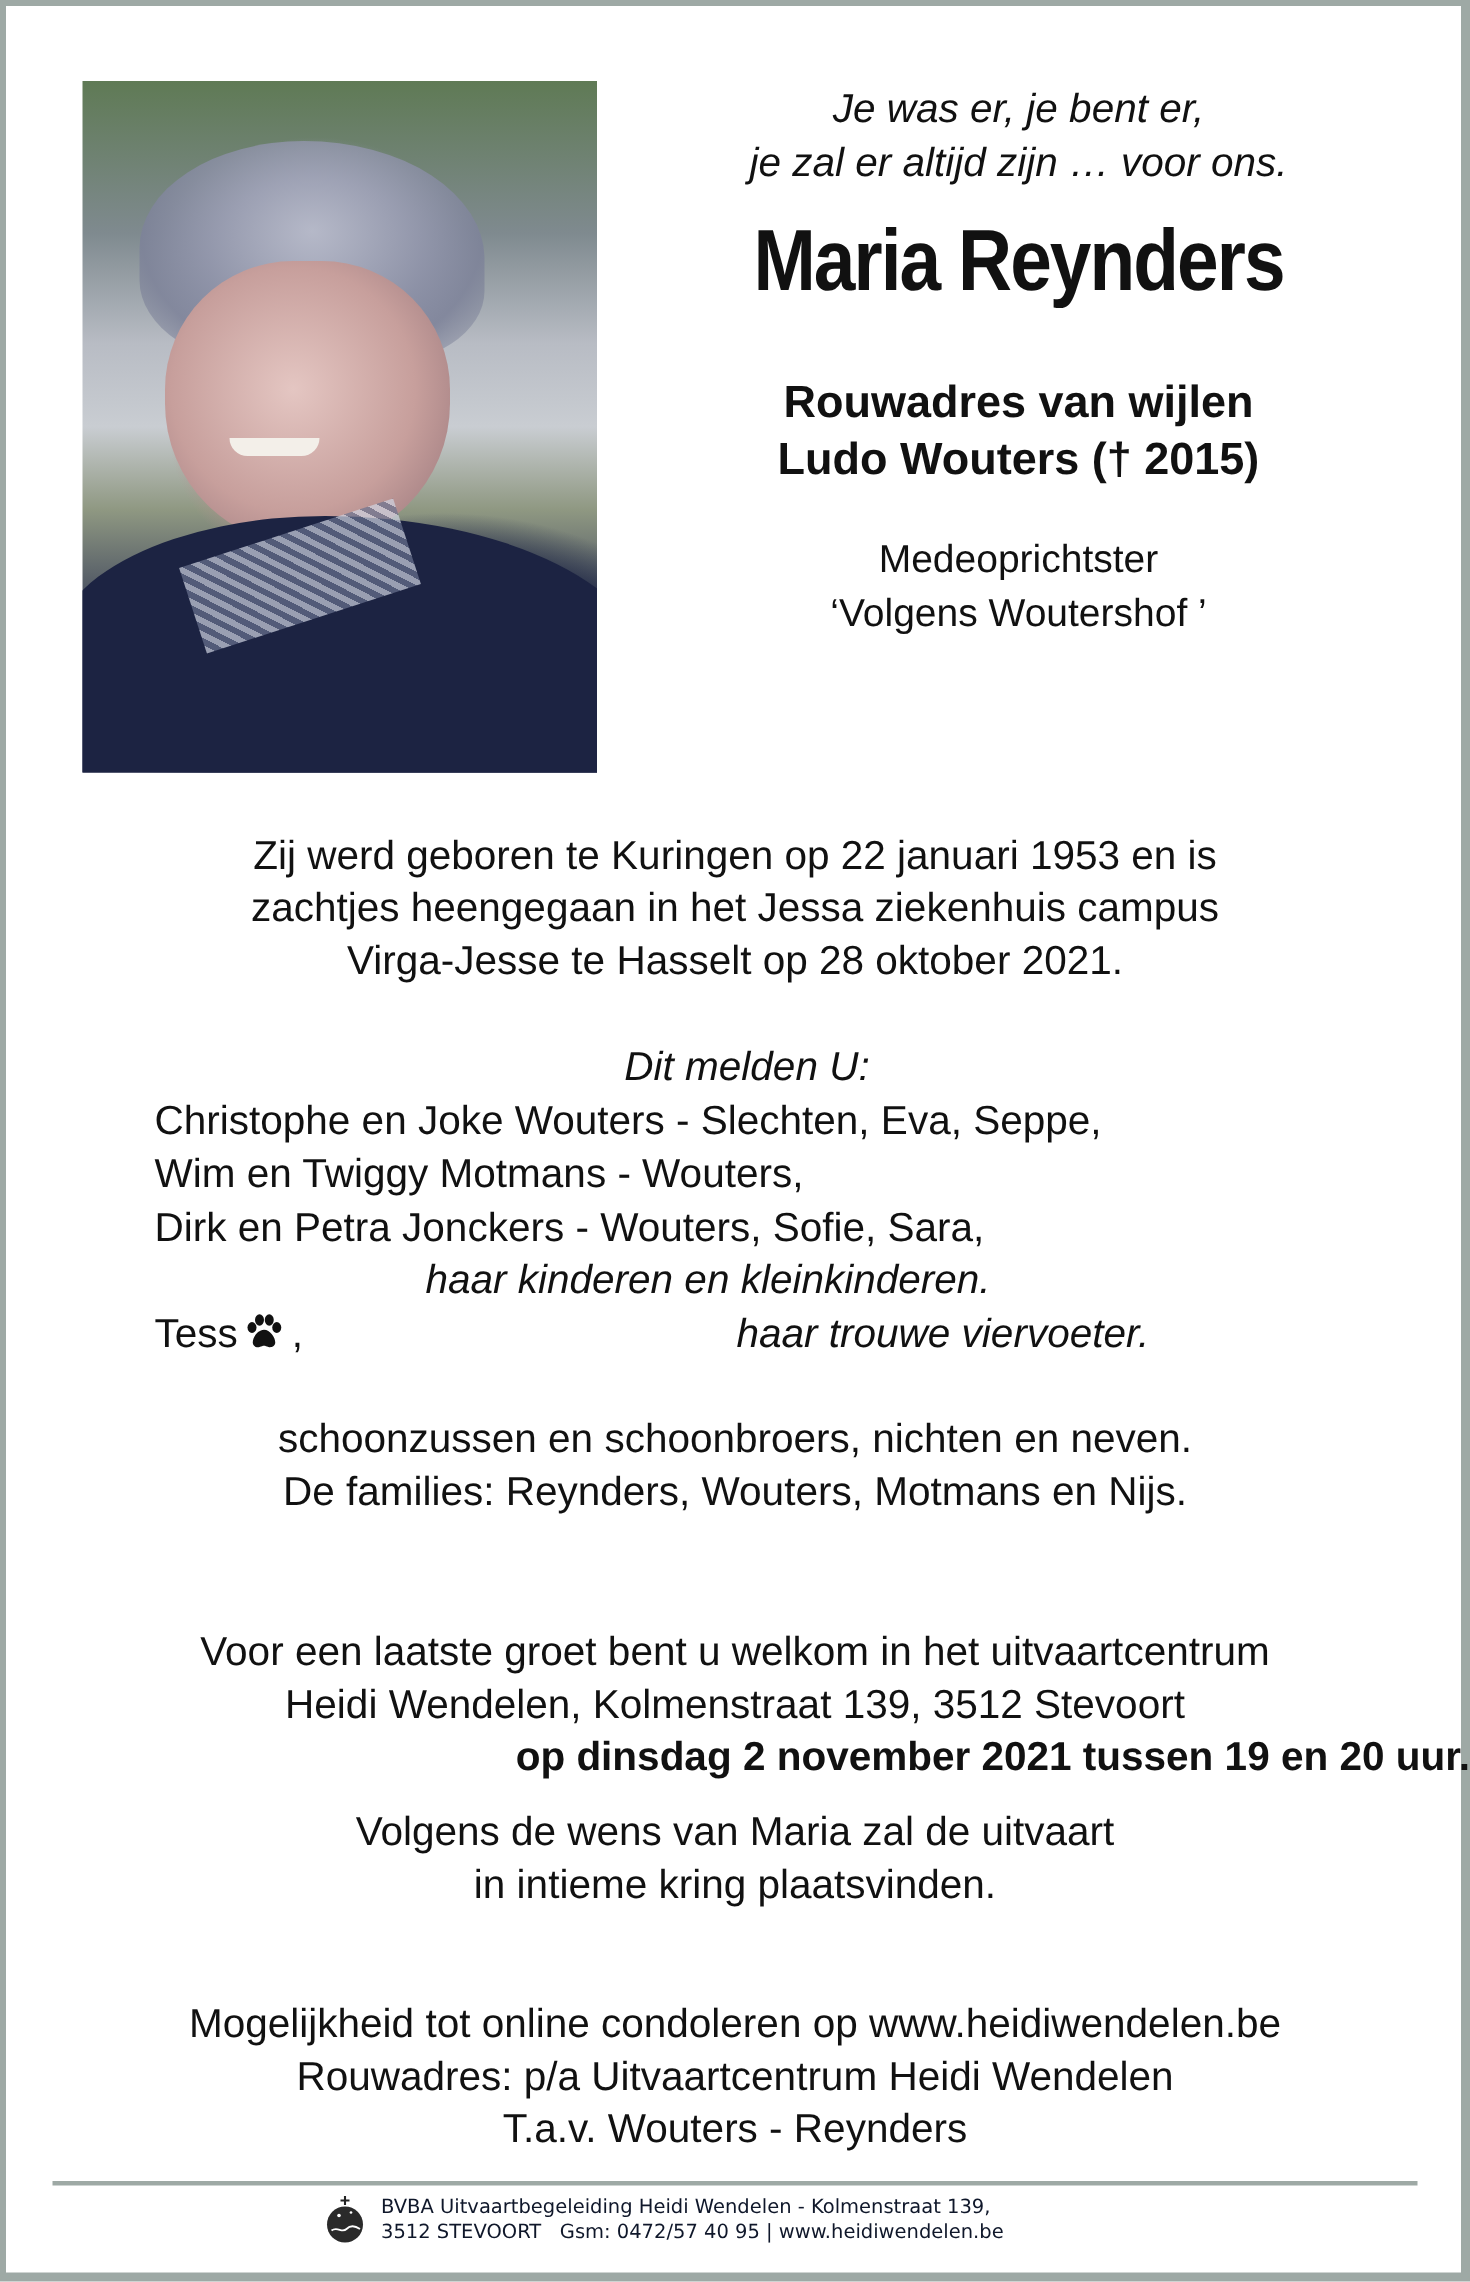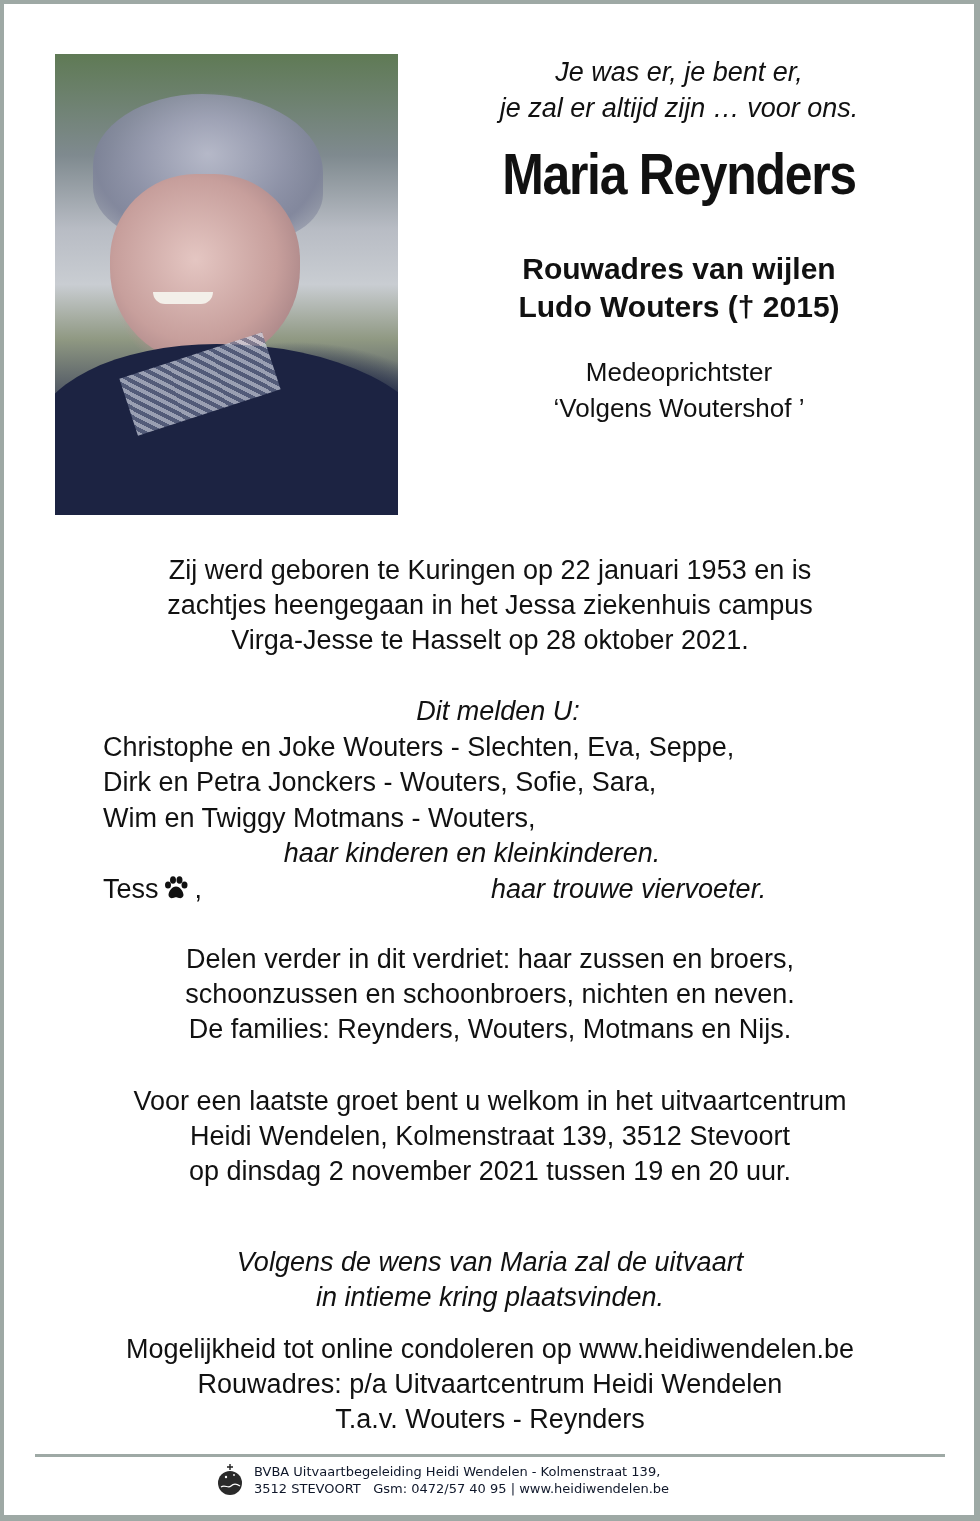--- a/index.html
+++ b/index.html
@@ -66,22 +66,22 @@
   .family { position: absolute; left: 58px; top: 694px; width: 880px; font-size: 27px; line-height: 35.5px; }
   .family .intro { font-style: italic; text-align: center; }
   .family .row { padding-left: 45px; }
   .family .caption { font-style: italic; text-align: center; padding-right: 52px; }
   .family .pet-row { position: relative; padding-left: 45px; }
   .family .pet-row .pet-caption { position: absolute; left: 433px; top: 0; font-style: italic; }
   .paw { display: inline-block; vertical-align: -2px; width: 26px; height: 24px; margin: 0 6px 0 4px; }
 
   .others { top: 942px; }
   .visit { top: 1084px; }
-  .visit .strong { font-weight: normal; }
-  .wish { top: 1245px; font-style: italic; }
+  .visit .strong { font-weight: bold; text-align: right; }
+  .wish { top: 1204px; }
   .contact { top: 1332px; }
 
   .separator { position: absolute; left: 35px; top: 1454px; width: 910px; height: 3px; background: #9ea9a5; }
   .footer {
     position: absolute; left: 216px; top: 1461px; width: 560px; height: 40px;
     font-family: "DejaVu Sans", sans-serif; font-size: 13px; line-height: 17px; color: #0f172a;
   }
   .footer .logo { position: absolute; left: 0; top: 2px; width: 28px; height: 34px; }
   .footer .lines { position: absolute; left: 38px; top: 2px; white-space: nowrap; }
 </style>
@@ -116,37 +116,36 @@
 
 <div class="block bio">
   <div>Zij werd geboren te Kuringen op 22 januari 1953 en is</div>
   <div>zachtjes heengegaan in het Jessa ziekenhuis campus</div>
   <div>Virga-Jesse te Hasselt op 28 oktober 2021.</div>
 </div>
 
 <div class="family">
   <div class="intro">Dit melden U:</div>
   <div class="row">Christophe en Joke Wouters - Slechten, Eva, Seppe,</div>
+  <div class="row">Wim en Twiggy Motmans - Wouters,</div>
   <div class="row">Dirk en Petra Jonckers - Wouters, Sofie, Sara,</div>
-  <div class="row">Wim en Twiggy Motmans - Wouters,</div>
   <div class="caption">haar kinderen en kleinkinderen.</div>
   <div class="pet-row">
     <span>Tess</span><span class="paw"><svg viewBox="0 0 26 24" width="26" height="24">
           <ellipse cx="5" cy="9" rx="3" ry="3.6" fill="#111"></ellipse>
           <ellipse cx="10" cy="4" rx="3" ry="3.8" fill="#111"></ellipse>
           <ellipse cx="16.5" cy="4" rx="3" ry="3.8" fill="#111"></ellipse>
           <ellipse cx="21.5" cy="9" rx="3" ry="3.6" fill="#111"></ellipse>
           <path d="M13 10.5c-4 0-7.5 5-7.5 8.5 0 2.5 2.5 3.5 4.5 3 1.5-.3 2-.8 3-.8s1.5.5 3 .8c2 .5 4.5-.5 4.5-3 0-3.5-3.5-8.5-7.5-8.5z" fill="#111"></path>
         </svg></span><span>,</span>
     <span class="pet-caption">haar trouwe viervoeter.</span>
   </div>
 </div>
 
 <div class="block others">
-  <div>Delen verder in dit verdriet: haar zussen en broers,</div>
   <div>schoonzussen en schoonbroers, nichten en neven.</div>
   <div>De families: Reynders, Wouters, Motmans en Nijs.</div>
 </div>
 
 <div class="block visit">
   <div>Voor een laatste groet bent u welkom in het uitvaartcentrum</div>
   <div>Heidi Wendelen, Kolmenstraat 139, 3512 Stevoort</div>
   <div class="strong">op dinsdag 2 november 2021 tussen 19 en 20 uur.</div>
 </div>
 

